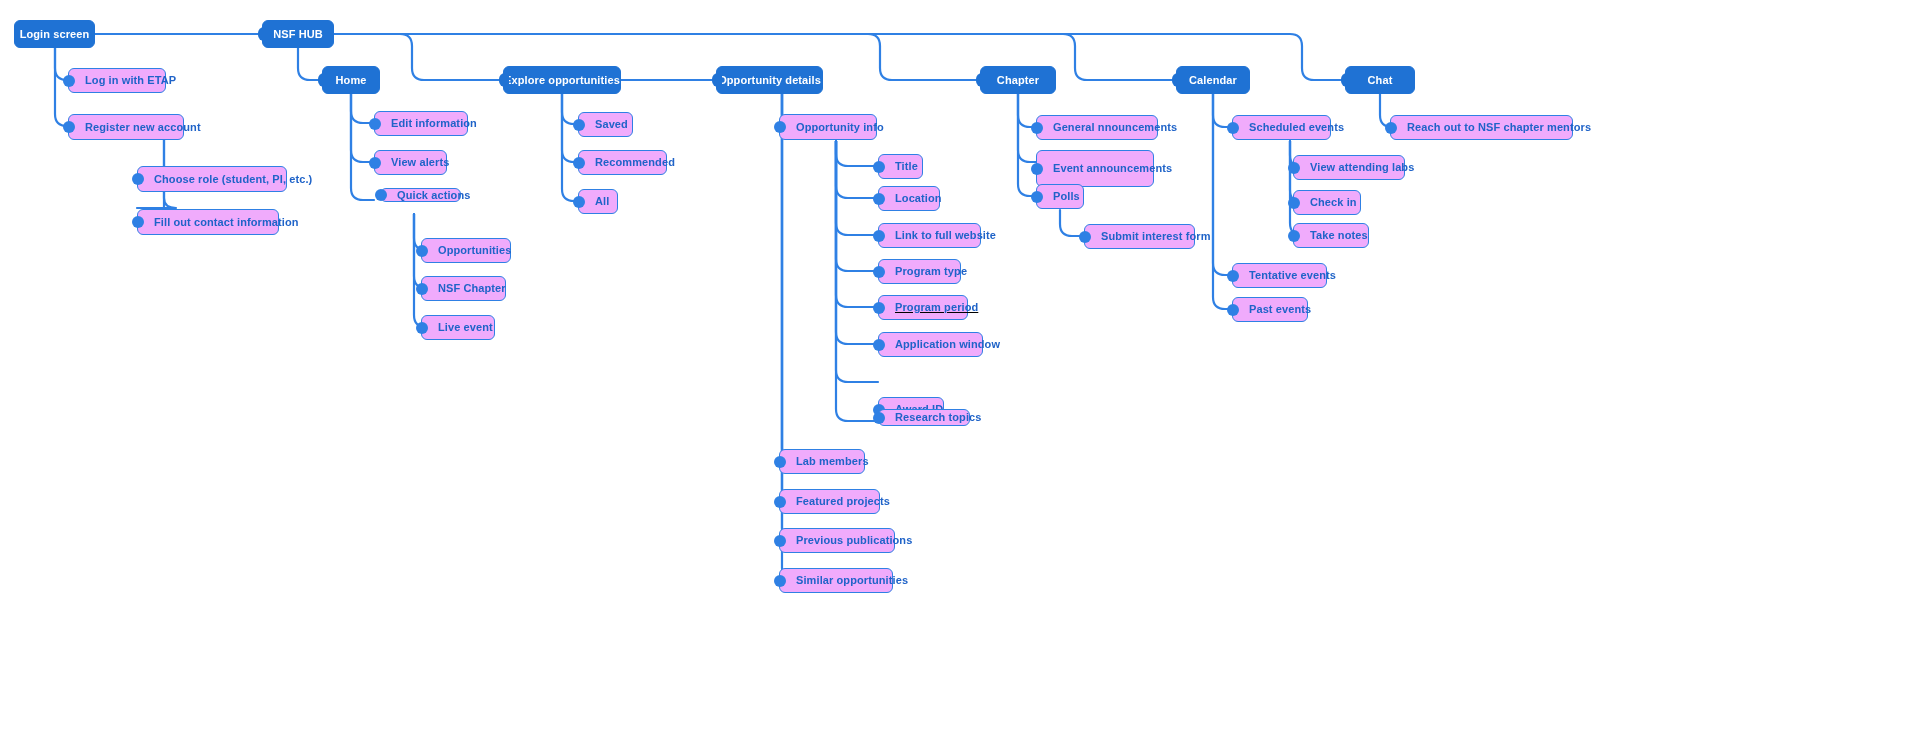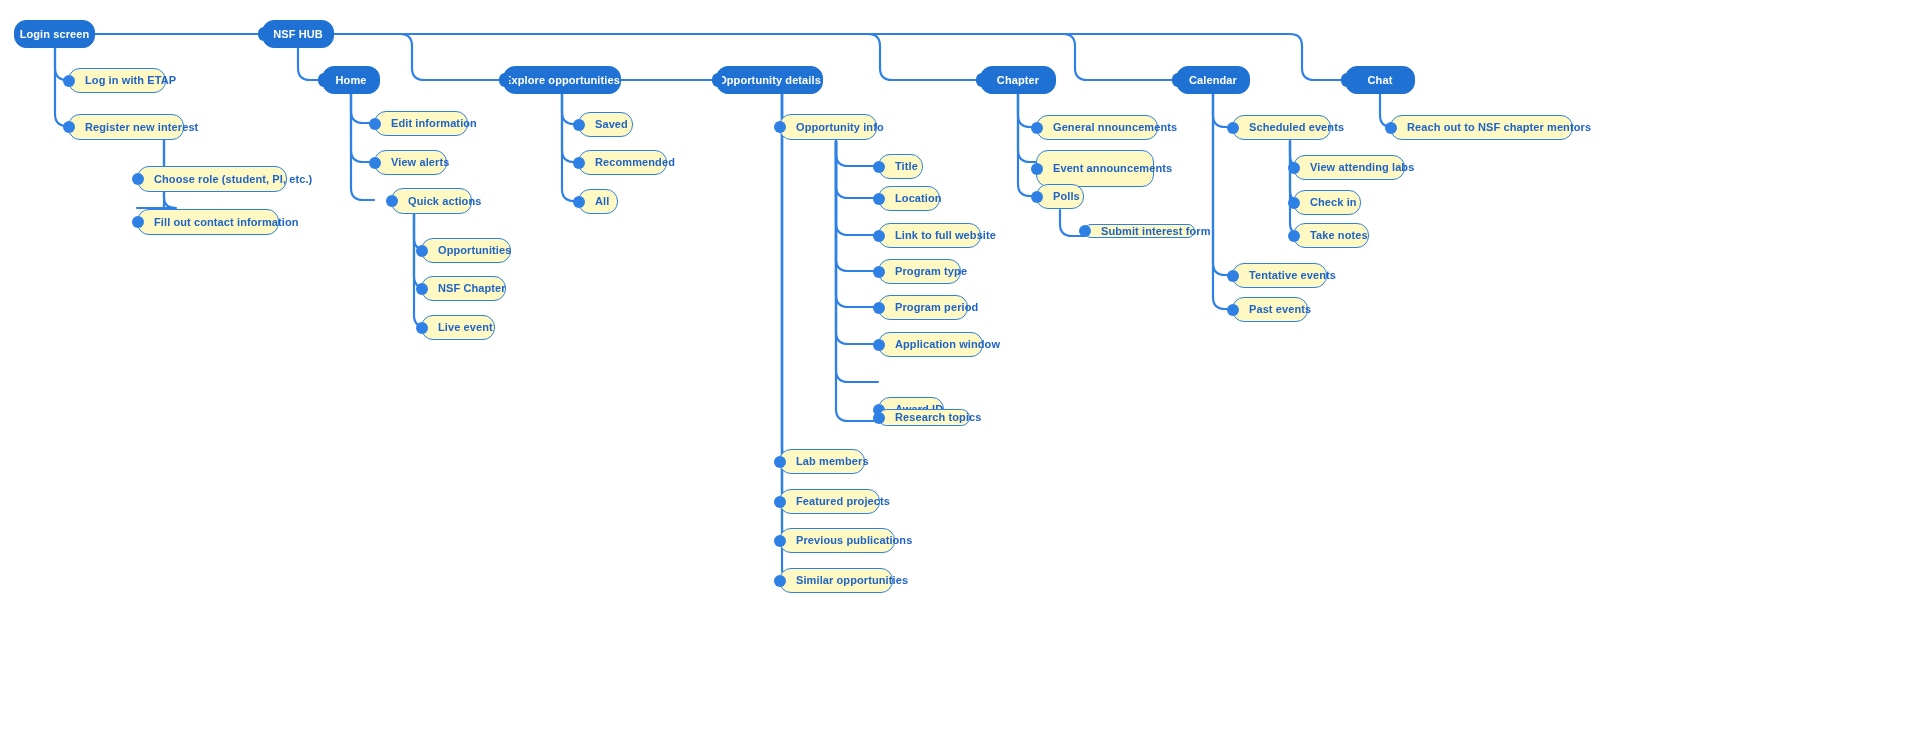--- a/index.html
+++ b/index.html
@@ -19,40 +19,40 @@
     position:absolute;
     left:0; top:0;
     width:1920px; height:738px;
     pointer-events:none;
   }
   .node{
     position:absolute;
     box-sizing:border-box;
     display:flex;
     align-items:center;
-    border-radius:12px;
+    border-radius:6px;
     white-space:nowrap;
     letter-spacing:.1px;
   }
   .node .lbl{
     display:block;
     font-size:11px;
     font-weight:bold;
     line-height:1;
   }
   
   .node.primary{
     background:#1f72d4;
     border:1px solid #1f72d4;
     justify-content:center;
   }
   .node.primary .lbl{ color:#ffffff; }
   
   .node.secondary{
-    background:#fef9c3;
+    background:#f0abfc;
     border:1.6px solid #2f80e4;
     justify-content:flex-start;
     padding-left:16px;
   }
   .node.secondary .lbl{ color:#1f63c8; }
   
   .socket{
     position:absolute;
     left:-5px;
     top:50%;
@@ -146,21 +146,21 @@
     <span class="lbl">Login screen</span>
   </div>
 
   <div class="node secondary" style="left:68px; top:68px; width:98px; height:25px;">
     <span class="dot"></span>
     <span class="lbl">Log in with ETAP</span>
   </div>
 
   <div class="node secondary" style="left:68px; top:114px; width:116px; height:26px;">
     <span class="dot"></span>
-    <span class="lbl">Register new interest</span>
+    <span class="lbl">Register new account</span>
   </div>
 
   <div class="node secondary" style="left:137px; top:166px; width:150px; height:26px;">
     <span class="dot"></span>
     <span class="lbl">Choose role (student, PI, etc.)</span>
   </div>
 
   <div class="node secondary" style="left:137px; top:209px; width:142px; height:26px;">
     <span class="dot"></span>
     <span class="lbl">Fill out contact information</span>
@@ -179,21 +179,21 @@
   <div class="node secondary" style="left:374px; top:111px; width:94px; height:25px;">
     <span class="dot"></span>
     <span class="lbl">Edit information</span>
   </div>
 
   <div class="node secondary" style="left:374px; top:150px; width:73px; height:25px;">
     <span class="dot"></span>
     <span class="lbl">View alerts</span>
   </div>
 
-  <div class="node secondary" style="left:391px; top:188px; width:81px; height:26px;">
+  <div class="node secondary" style="left:380px; top:188px; width:81px; height:14px;">
     <span class="dot"></span>
     <span class="lbl">Quick actions</span>
   </div>
 
   <div class="node secondary" style="left:421px; top:238px; width:90px; height:25px;">
     <span class="dot"></span>
     <span class="lbl">Opportunities</span>
   </div>
 
   <div class="node secondary" style="left:421px; top:276px; width:85px; height:25px;">
@@ -249,21 +249,21 @@
   <div class="node secondary" style="left:878px; top:223px; width:103px; height:25px;">
     <span class="dot"></span>
     <span class="lbl">Link to full website</span>
   </div>
 
   <div class="node secondary" style="left:878px; top:259px; width:83px; height:25px;">
     <span class="dot"></span>
     <span class="lbl">Program type</span>
   </div>
 
-  <div class="node secondary" style="left:878px; top:295px; width:90px; height:25px;">
+  <div class="node secondary" style="left:878px; top:295px; width:90px; height:25px;text-decoration:underline;">
     <span class="dot"></span>
     <span class="lbl">Program period</span>
   </div>
 
   <div class="node secondary" style="left:878px; top:332px; width:105px; height:25px;">
     <span class="dot"></span>
     <span class="lbl">Application window</span>
   </div>
 
   <div class="node secondary" style="left:878px; top:370px; width:66px; height:25px;margin-top:27px;">
@@ -309,21 +309,21 @@
   <div class="node secondary" style="left:1036px; top:150px; width:118px; height:37px;">
     <span class="dot"></span>
     <span class="lbl">Event announcements</span>
   </div>
 
   <div class="node secondary" style="left:1036px; top:184px; width:48px; height:25px;">
     <span class="dot"></span>
     <span class="lbl">Polls</span>
   </div>
 
-  <div class="node secondary" style="left:1084px; top:224px; width:111px; height:14px;text-align:center;">
+  <div class="node secondary" style="left:1084px; top:224px; width:111px; height:25px;text-align:center;">
     <span class="dot"></span>
     <span class="lbl">Submit interest form</span>
   </div>
 
   <div class="node primary" style="left:1176px; top:66px; width:74px; height:28px;">
     <span class="socket"></span>
     <span class="lbl">Calendar</span>
   </div>
 
   <div class="node secondary" style="left:1232px; top:115px; width:99px; height:25px;">

